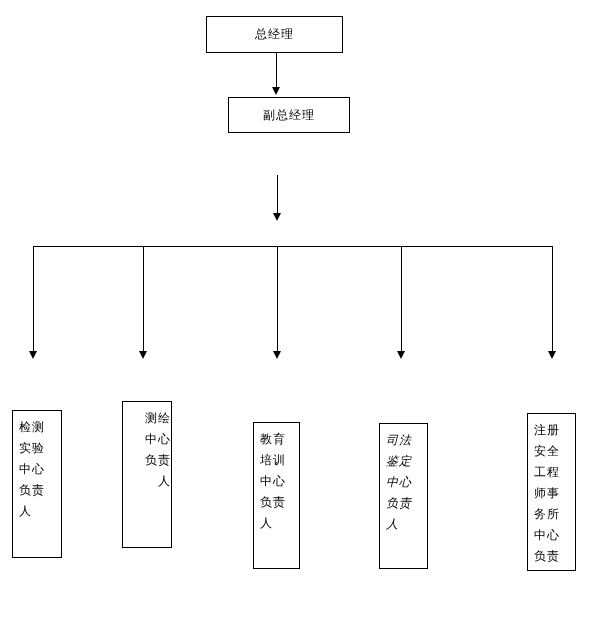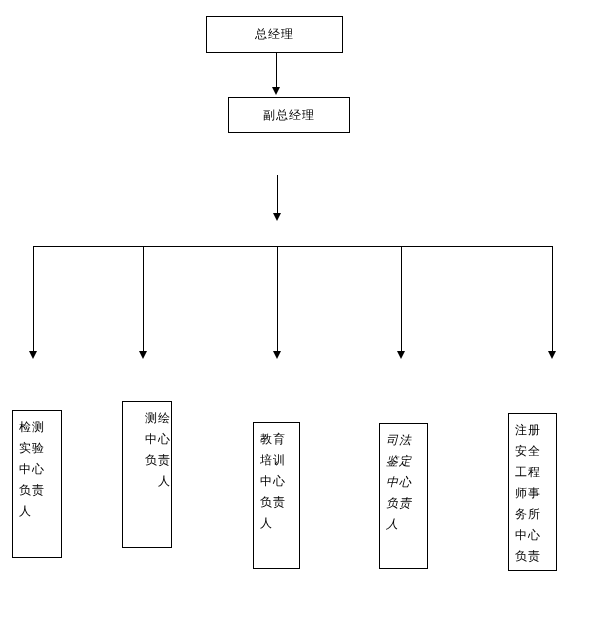--- a/index.html
+++ b/index.html
@@ -58,21 +58,21 @@
   .branch  {left:33px;top:246px;width:519px;}
   .d1-shaft{left:33px;top:246px;height:106px;}  .d1-head{left:29px;top:351px;}
   .d2-shaft{left:143px;top:246px;height:106px;} .d2-head{left:139px;top:351px;}
   .d3-shaft{left:277px;top:246px;height:106px;} .d3-head{left:273px;top:351px;}
   .d4-shaft{left:401px;top:246px;height:106px;} .d4-head{left:397px;top:351px;}
   .d5-shaft{left:552px;top:246px;height:106px;} .d5-head{left:548px;top:351px;}
   .dept1{left:12px;top:410px;width:50px;height:148px;}
   .dept2{left:122px;top:401px;width:50px;height:147px;text-align:right;}
   .dept3{left:253px;top:422px;width:47px;height:147px;}
   .dept4{left:379px;top:423px;width:49px;height:146px;font-style:italic;}
-  .dept5{left:508px;top:413px;width:49px;height:158px;}
+  .dept5{left:527px;top:413px;width:49px;height:158px;}
 </style>
 </head>
 <body>
 
 <div class="stage">
 
   <div class="box top-box gm-box">总经理</div>
 
   <div class="shaft a1-shaft"></div>
   <div class="head a1-head"></div>

